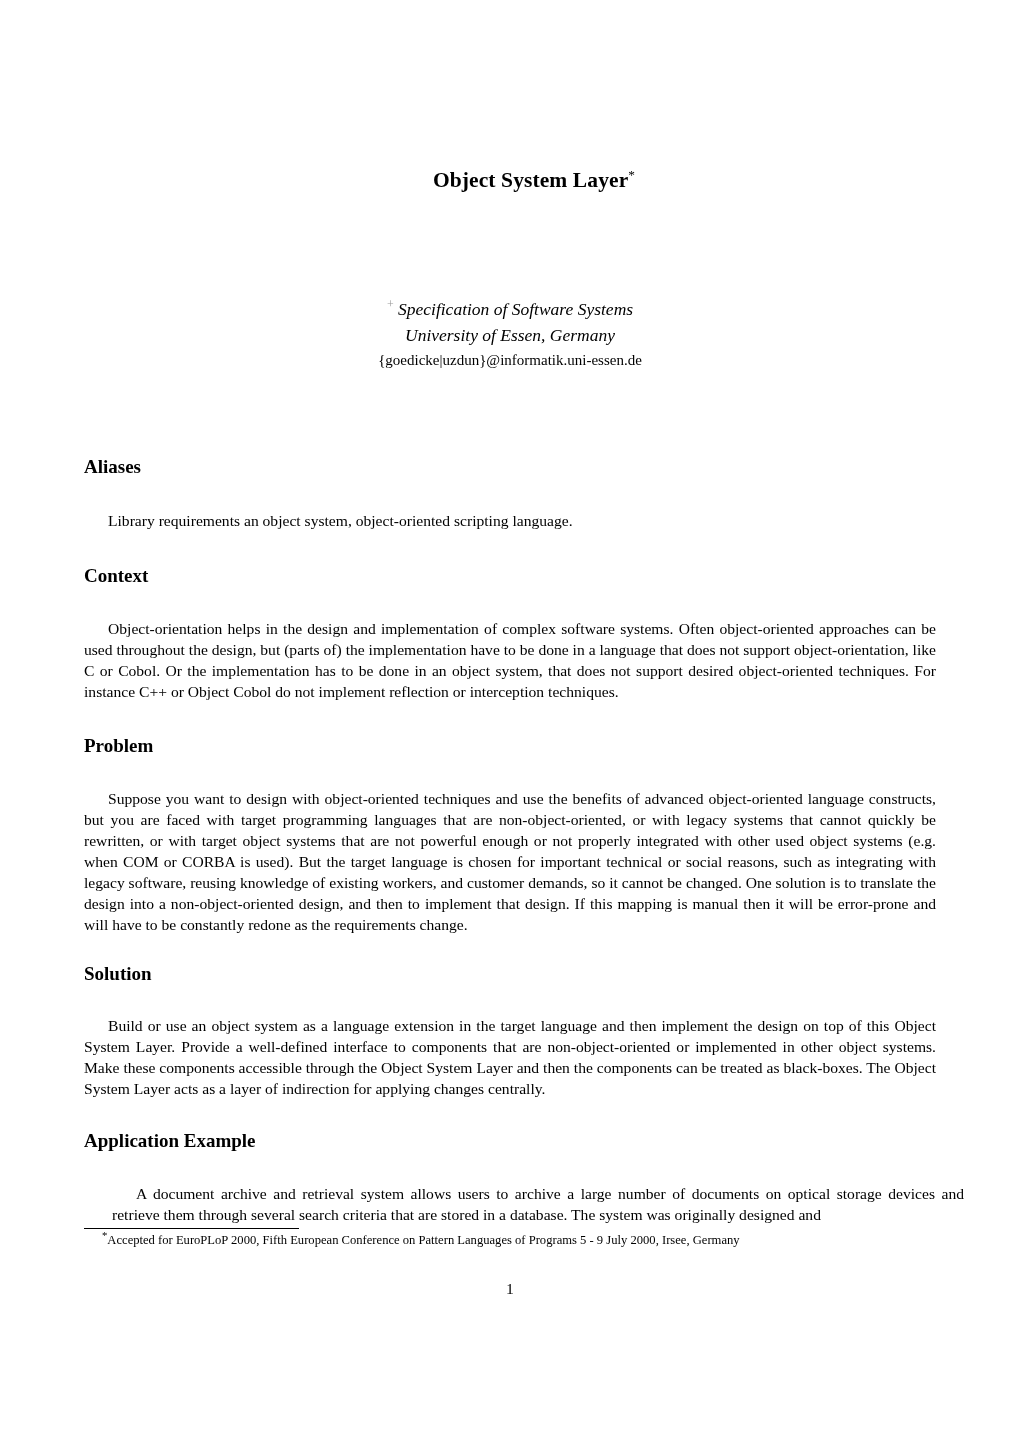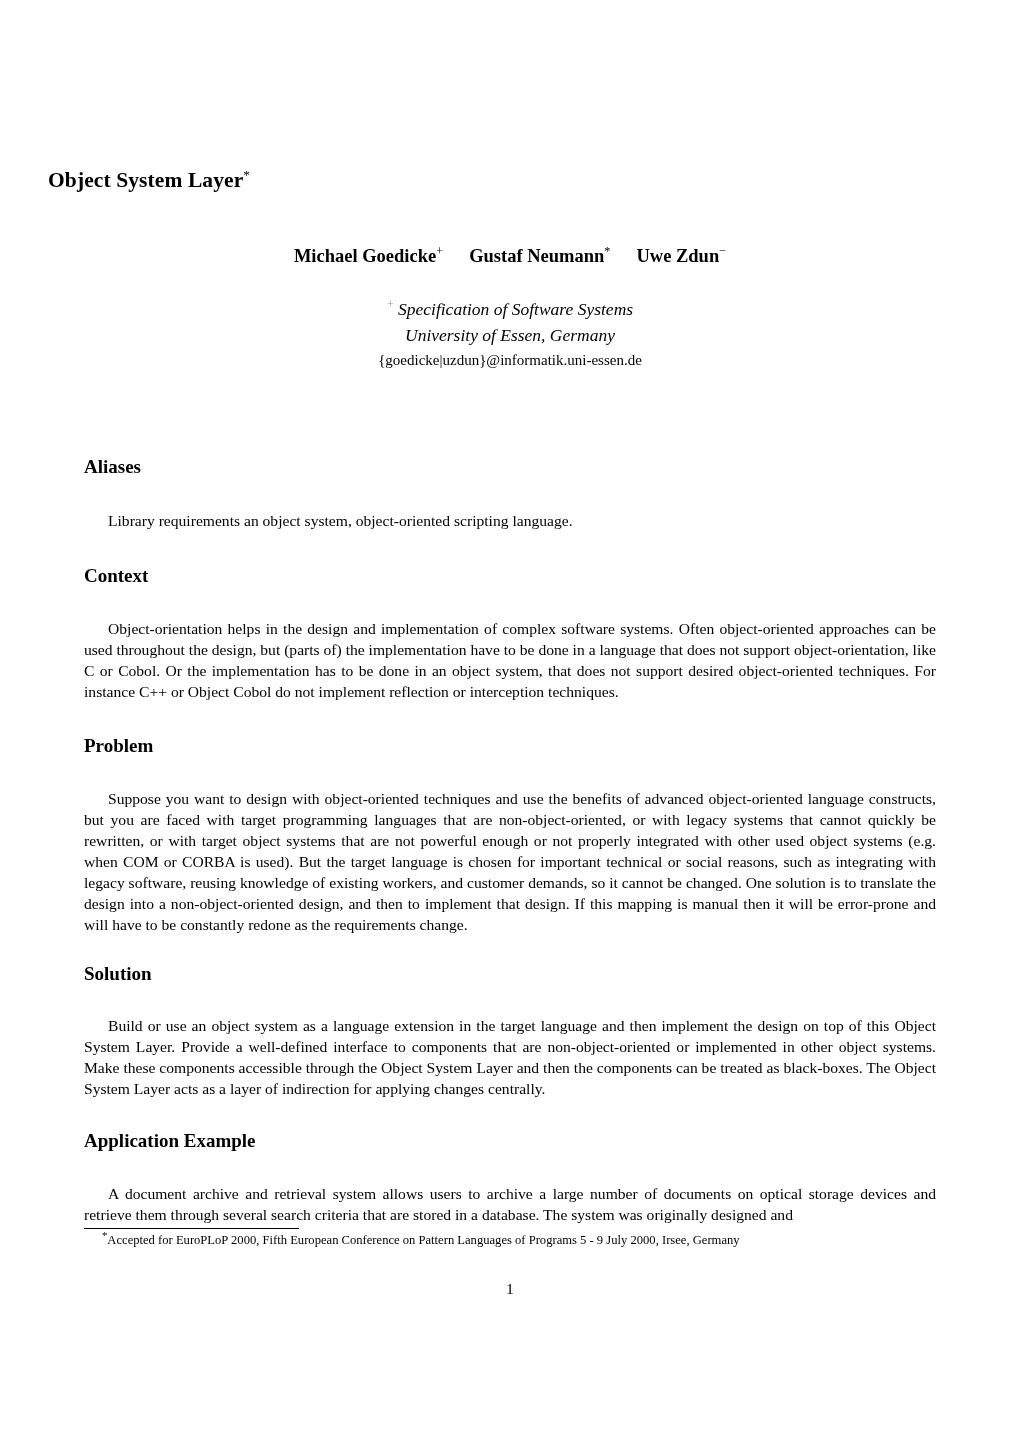--- a/index.html
+++ b/index.html
@@ -18,21 +18,21 @@
     margin: 0 auto;
     background: #ffffff;
     overflow: hidden;
   }
   
   .title {
     position: absolute;
     left: 0;
     right: 0;
     top: 168px;
-    text-align: left;
+    text-align: center;
     font-size: 21.5px;
     font-weight: bold;
     letter-spacing: 0.1px;
     padding-left: 48px;
   }
   .title sup {
     font-size: 0.62em;
     font-weight: normal;
     vertical-align: super;
     line-height: 0;
@@ -124,21 +124,21 @@
 
   #sec-aliases      { top: 456px; }
   #p-aliases        { top: 511px; }
   #sec-context      { top: 565px; }
   #p-context        { top: 619px; }
   #sec-problem      { top: 735px; }
   #p-problem        { top: 789px; }
   #sec-solution     { top: 963px; }
   #p-solution       { top: 1016px; }
   #sec-appexample   { top: 1130px; }
-  #p-appexample     { top: 1184px; }
+  #p-appexample     { top: 1184px; margin-left: 28px; }
 
   
   .footnote {
     position: absolute;
     left: 84px;
     top: 1228px;
     width: 852px;
     font-family: Liberation Serif, serif;
   }
   .footnote-rule {
@@ -171,23 +171,20 @@
 </style>
 </head>
 <body>
 
 <div class="page">
 
   <div class="title">
     <span>Object System Layer</span><sup>*</sup>
   </div>
 
-  <div class="authors">
-    <span class="aname"><span>Michael Goedicke</span><sup>+</sup></span><span class="gap"></span><span class="aname"><span>Gustaf Neumann</span><sup>*</sup></span><span class="gap"></span><span class="aname"><span>Uwe Zdun</span><sup>−</sup></span>
-  </div>
 
   <div class="affils">
 
     <div class="affil-col">
       <div class="inst"><span class="mark faint">+</span> <span>Specification of Software Systems</span></div>
       <div class="univ">University of Essen, Germany</div>
       <div class="email">{goedicke|uzdun}@informatik.uni-essen.de</div>
     </div>
 
 

